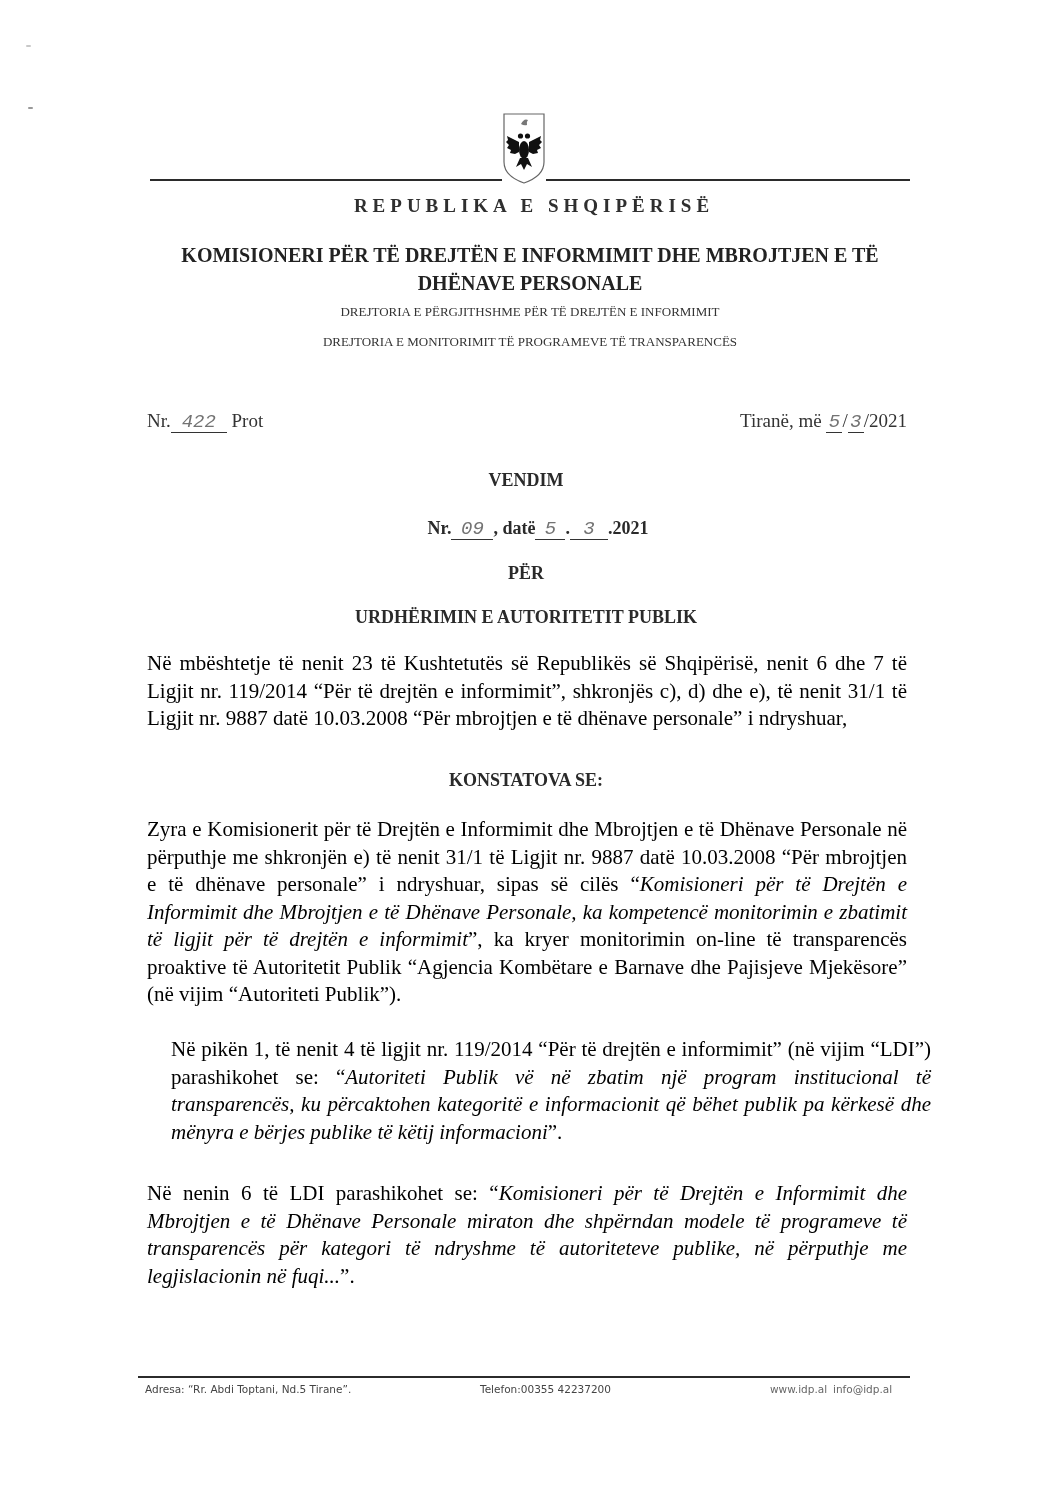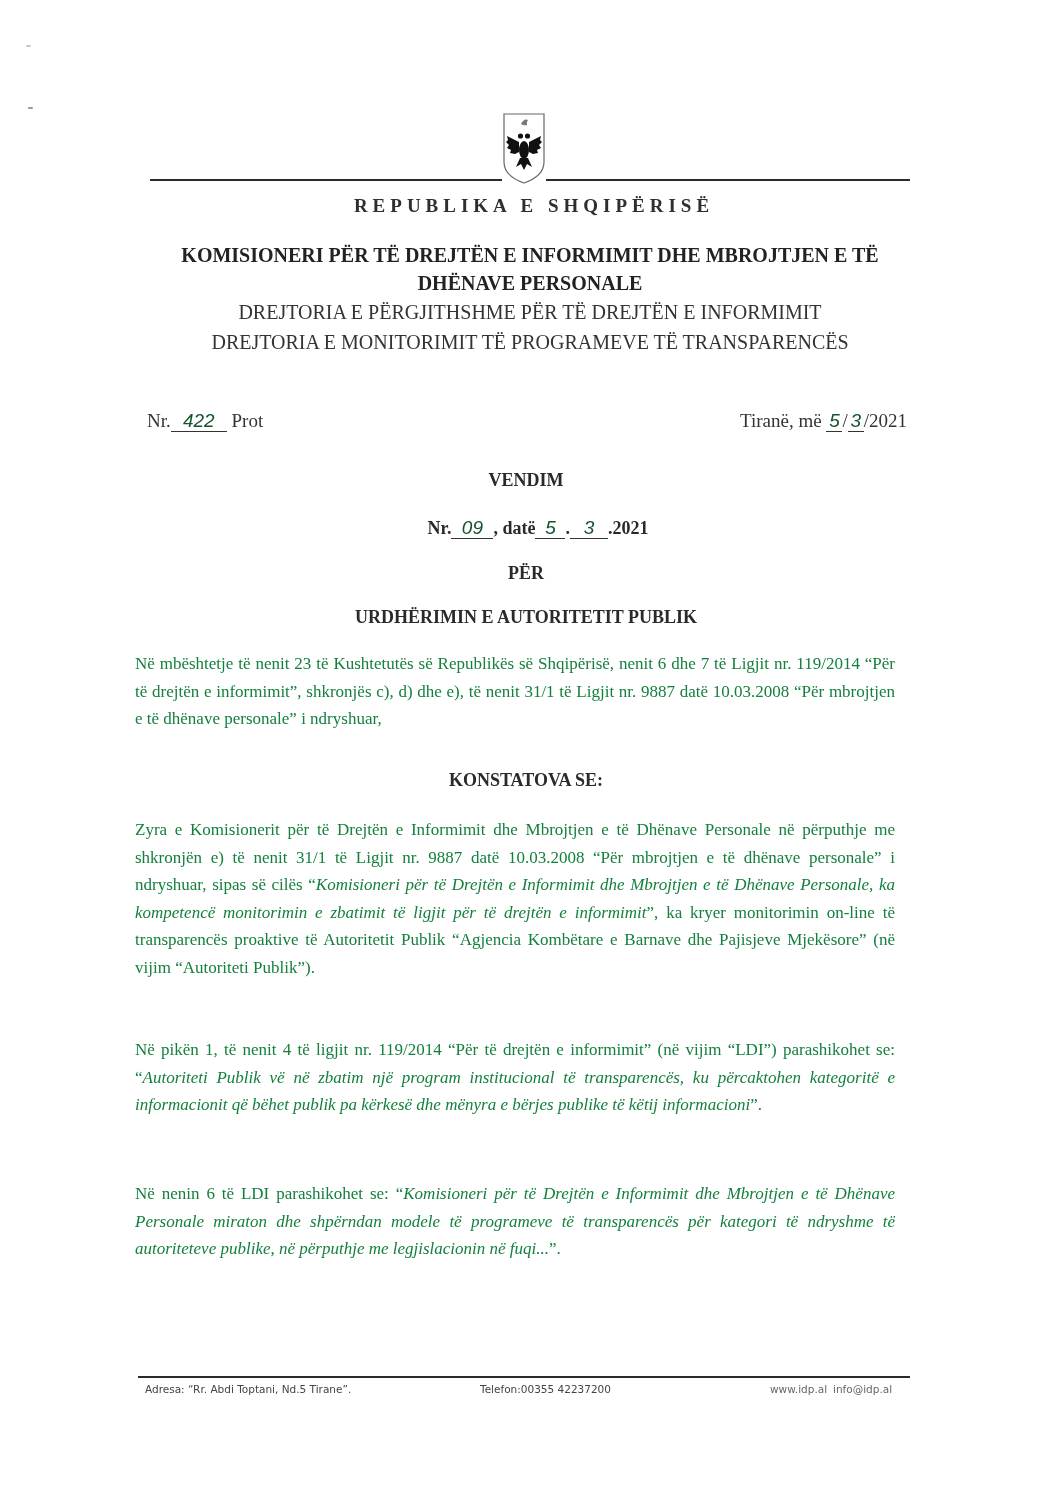--- a/index.html
+++ b/index.html
@@ -55,60 +55,60 @@
       top: 241px;
       text-align: center;
       line-height: 28px;
     }
     .inst-bold {
       font-weight: bold;
       font-size: 20px;
       color: #222;
     }
     .inst-normal {
-      font-size: 20px;
+      font-size: 13px;
       color: #333;
       line-height: 30px;
     }
     .protocol-row {
       position: absolute;
       left: 147px;
       width: 760px;
       top: 410px;
       font-size: 19px;
       color: #333;
     }
     .protocol-left { position: absolute; left: 0; top: 0; }
     .protocol-right { position: absolute; right: 0; top: 0; }
     .hand {
-      font-family: Liberation Sans, sans-serif;
+      font-family: Liberation Mono, monospace;
       font-style: italic;
-      color: #14532d;
+      color: #737373;
       font-size: 19px;
       display: inline-block;
       border-bottom: 1px solid #333;
       text-align: center;
       line-height: 20px;
     }
     .center-line {
       position: absolute;
       left: 0; width: 1052px;
       text-align: center;
       font-weight: bold;
       font-size: 18px;
       color: #2a2a2a;
     }
     .body-para {
       position: absolute;
-      left: 135px;
+      left: 147px;
       width: 760px;
-      font-size: 17px;
+      font-size: 21px;
       line-height: 27.5px;
       text-align: justify;
-      color: #15803d;
+      color: #000000;
     }
     .body-para .it { font-style: italic; }
     .footer-rule {
       position: absolute;
       left: 138px;
       width: 772px;
       top: 1376px;
       height: 2px;
       background: #2b2b2b;
     }
@@ -182,21 +182,21 @@
   <div class="center-line" style="top:563px;">PËR</div>
 
   <div class="body-para" style="top:650px;">Në mbështetje të nenit 23 të Kushtetutës së Republikës së Shqipërisë, nenit 6 dhe 7 të Ligjit nr. 119/2014 “Për të drejtën e informimit”, shkronjës c), d) dhe e), të nenit 31/1 të Ligjit nr. 9887 datë 10.03.2008 “Për mbrojtjen e të dhënave personale” i ndryshuar,</div>
 
   <div class="center-line" style="top:770px;">KONSTATOVA SE:</div>
 
   <div class="body-para" style="top:816px;">
     <span>Zyra e Komisionerit për të Drejtën e Informimit dhe Mbrojtjen e të Dhënave Personale në përputhje me shkronjën e) të nenit 31/1 të Ligjit nr. 9887 datë 10.03.2008 “Për mbrojtjen e të dhënave personale” i ndryshuar, sipas së cilës “</span><span class="it">Komisioneri për të Drejtën e Informimit dhe Mbrojtjen e të Dhënave Personale, ka kompetencë monitorimin e zbatimit të ligjit për të drejtën e informimit</span><span>”, ka kryer monitorimin on-line të transparencës proaktive të Autoritetit Publik “Agjencia Kombëtare e Barnave dhe Pajisjeve Mjekësore” (në vijim “Autoriteti Publik”).</span>
   </div>
 
-  <div class="body-para" style="top:1036px;">
+  <div class="body-para" style="top:1036px;margin-left:24px;">
     <span>Në pikën 1, të nenit 4 të ligjit nr. 119/2014 “Për të drejtën e informimit” (në vijim “LDI”) parashikohet se: “</span><span class="it">Autoriteti Publik vë në zbatim një program institucional të transparencës, ku përcaktohen kategoritë e informacionit që bëhet publik pa kërkesë dhe mënyra e bërjes publike të këtij informacioni</span><span>”.</span>
   </div>
 
   <div class="body-para" style="top:1180px;">
     <span>Në nenin 6 të LDI parashikohet se: “</span><span class="it">Komisioneri për të Drejtën e Informimit dhe Mbrojtjen e të Dhënave Personale miraton dhe shpërndan modele të programeve të transparencës për kategori të ndryshme të autoriteteve publike, në përputhje me legjislacionin në fuqi...</span><span>”.</span>
   </div>
 
 
   <div class="footer-rule"></div>
 

